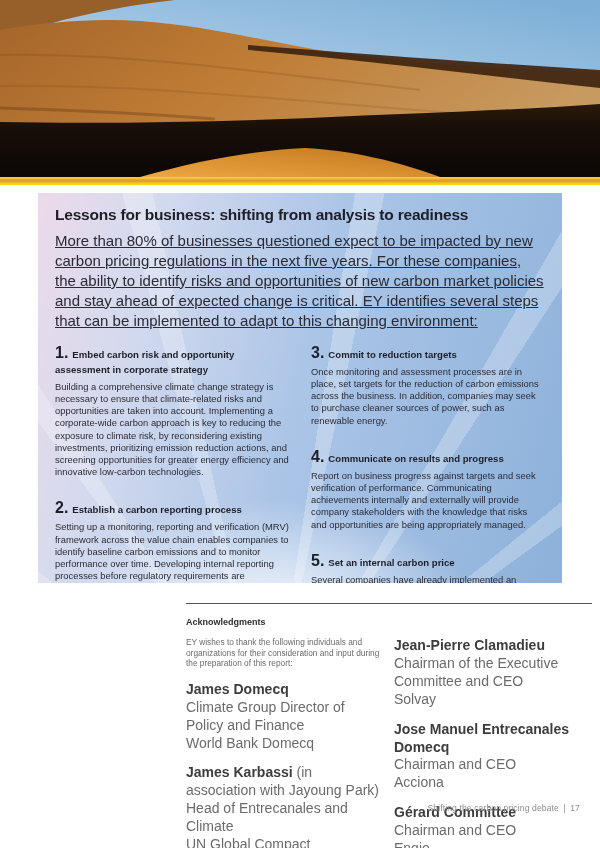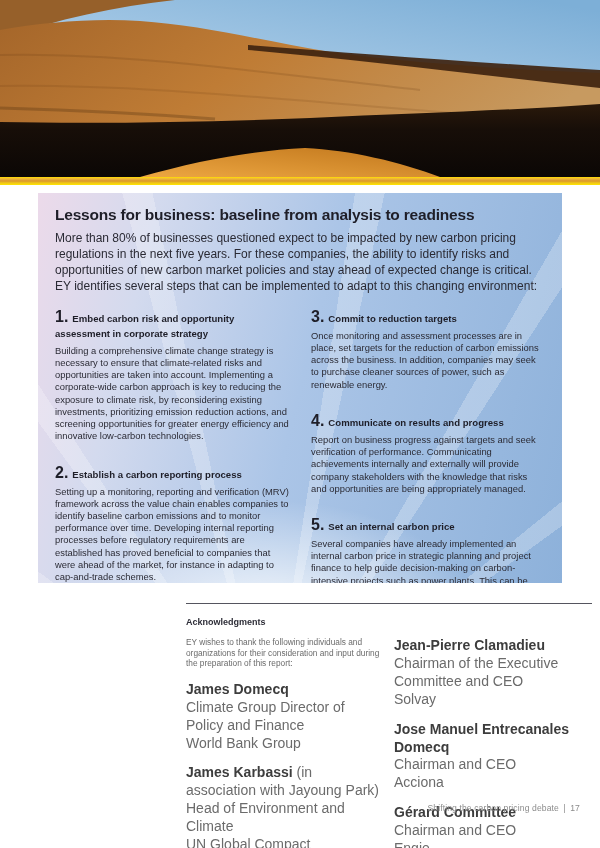--- a/index.html
+++ b/index.html
@@ -31,21 +31,21 @@
       radial-gradient(ellipse 62% 48% at 44% 110%, rgba(255,255,255,0.95), rgba(255,255,255,0) 65%),
       repeating-conic-gradient(from 0deg at 44% 140%, rgba(255,255,255,0) 0deg 9deg, rgba(255,255,255,0.25) 9deg 12deg, rgba(255,255,255,0) 12deg 21deg),
       linear-gradient(104deg, #ecdaea 0%, #d3daee 20%, #abc5e7 50%, #8db1da 100%);
     overflow: hidden;
   }
   .panel-title {
     font-size: 15.5px; font-weight: bold; color: #1e1e28;
     letter-spacing: -0.2px; margin-bottom: 7px;
   }
   .panel-intro {
-    font-size: 12px; line-height: 1.33; color: #2a2a34; max-width: 496px;
+    font-size: 15px; line-height: 1.33; color: #2a2a34; max-width: 496px; text-decoration: underline;
   }
   .columns { display: flex; gap: 22px; margin-top: 15px; }
   .col { width: 243px; }
   .step { margin-bottom: 23px; }
   .step-head { line-height: 13px; color: #1e1e28; }
   .step-num { font-size: 16px; font-weight: bold; margin-right: 4px; }
   .step-title { font-size: 9.6px; font-weight: bold; }
   .step-body { margin-top: 5px; font-size: 9.4px; line-height: 1.3; color: #2b2b35; }
 
   
@@ -101,21 +101,21 @@
     <path d="M0,108 C70,110 140,113 215,119" stroke="rgba(70,38,12,0.28)" stroke-width="3" fill="none"></path>
     <path d="M248,45 C350,53 470,62 600,70 L600,88 C480,75 360,60 248,50 Z" fill="#3f2410" opacity="0.92"></path>
     <path d="M0,122 C100,124 210,122 310,118 C420,113 520,110 600,104 L600,177 L0,177 Z" fill="url(#shadow)"></path>
     <path d="M140,177 C200,160 250,151 305,148 C350,150 400,162 440,177 Z" fill="url(#bright)"></path>
   </svg>
 </div>
 
 <div class="accent-bar"></div>
 
 <section class="panel">
-  <h1 class="panel-title">Lessons for business: baseline from analysis to readiness</h1>
+  <h1 class="panel-title">Lessons for business: shifting from analysis to readiness</h1>
   <p class="panel-intro">More than 80% of businesses questioned expect to be impacted by new carbon pricing regulations in the next five years. For these companies, the ability to identify risks and opportunities of new carbon market policies and stay ahead of expected change is critical. EY identifies several steps that can be implemented to adapt to this changing environment:</p>
 
   <div class="columns">
     <div class="col">
 
       <div class="step">
         <div class="step-head">
           <span class="step-num">1.</span><span class="step-title">Embed carbon risk and opportunity assessment in corporate strategy</span>
         </div>
         <p class="step-body">Building a comprehensive climate change strategy is necessary to ensure that climate-related risks and opportunities are taken into account. Implementing a corporate-wide carbon approach is key to reducing the exposure to climate risk, by reconsidering existing investments, prioritizing emission reduction actions, and screening opportunities for greater energy efficiency and innovative low-carbon technologies.</p>
@@ -162,28 +162,28 @@
   <div class="ack-cols">
 
     <div class="ack-col-left">
       <p class="ack-intro">EY wishes to thank the following individuals and organizations for their consideration and input during the preparation of this report:</p>
 
       <div class="person">
         <div>
           <span class="person-name">James Domecq</span><span class="person-suffix"></span>
         </div>
         <div>Climate Group Director of Policy and Finance</div>
-        <div>World Bank Group</div>
+        <div>World Bank Domecq</div>
       </div>
 
       <div class="person">
         <div>
           <span class="person-name">James Karbassi</span><span class="person-suffix"> (in association with Jayoung Park)</span>
         </div>
-        <div>Head of Environment and Climate</div>
+        <div>Head of Entrecanales and Climate</div>
         <div>UN Global Compact</div>
       </div>
     </div>
 
     <div class="ack-col-right">
 
       <div class="person">
         <div>
           <span class="person-name">Jean-Pierre Clamadieu</span><span class="person-suffix"></span>
         </div>

